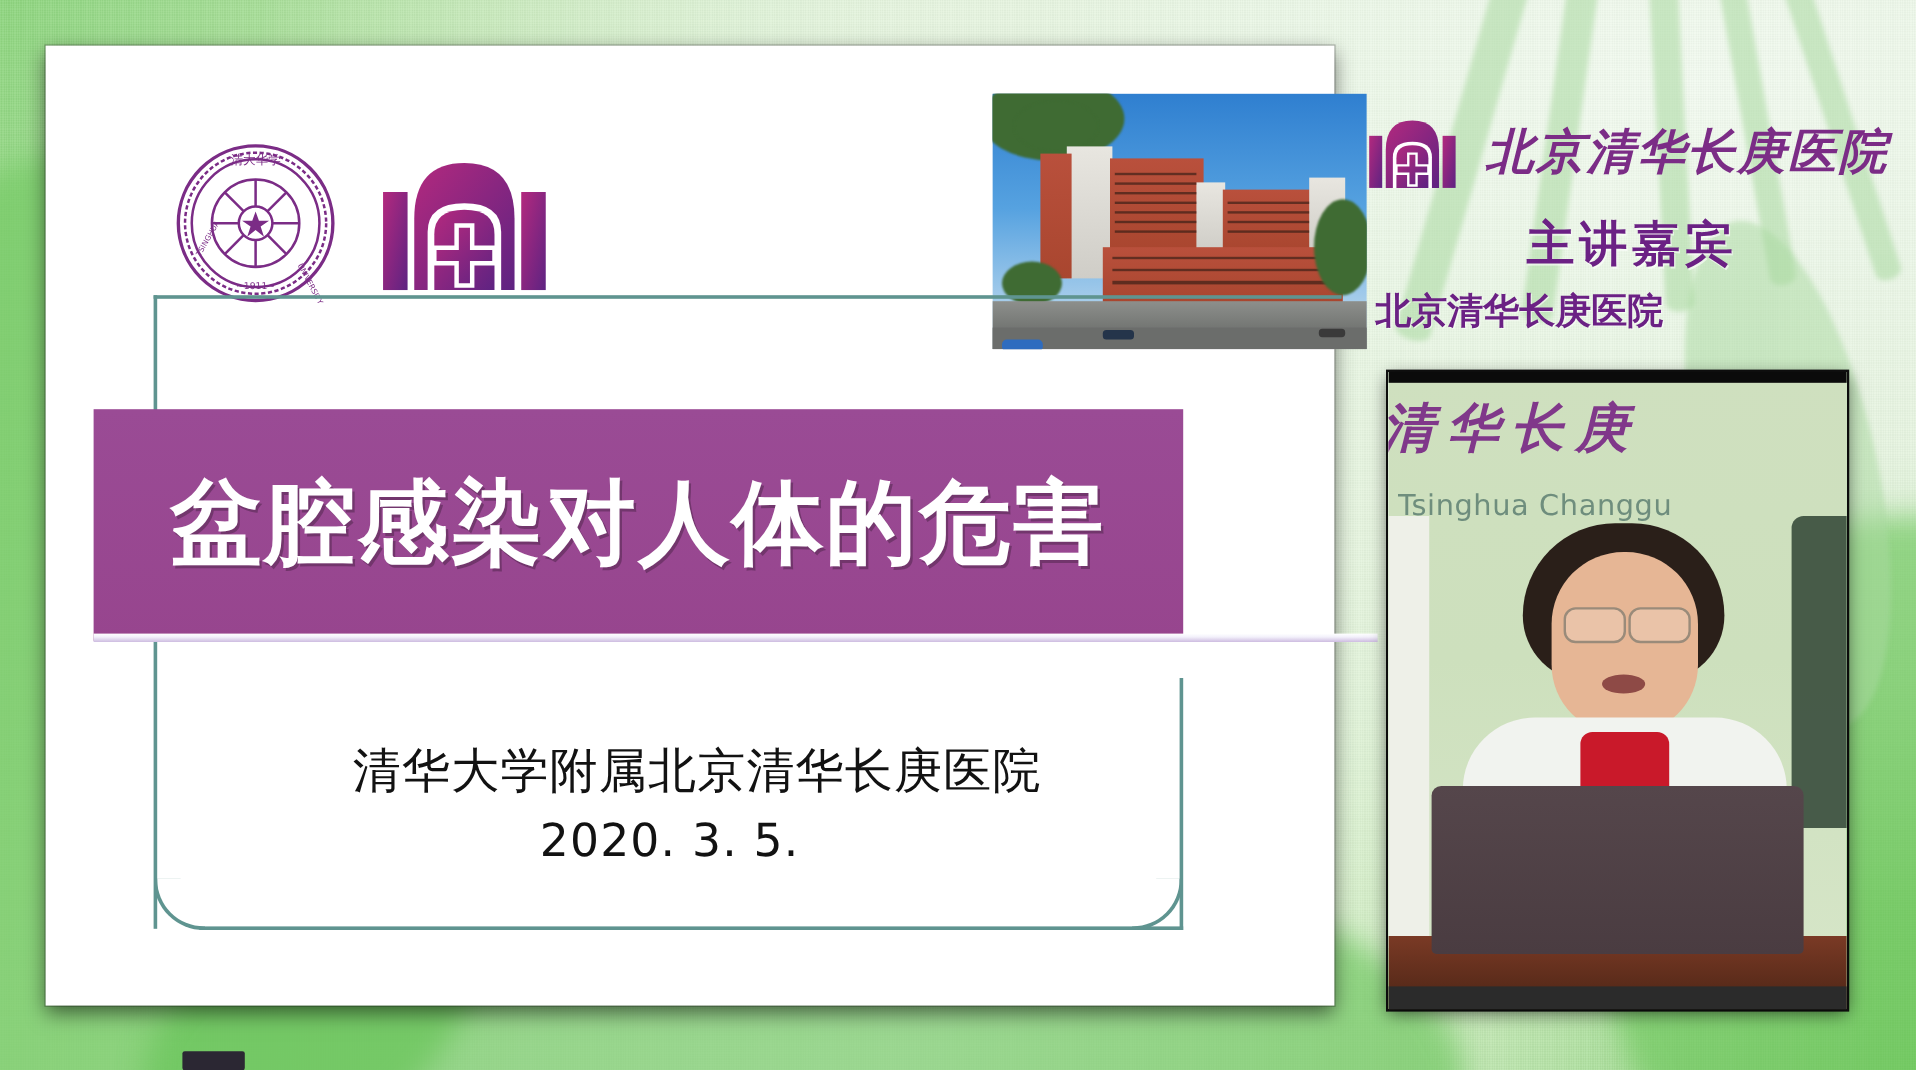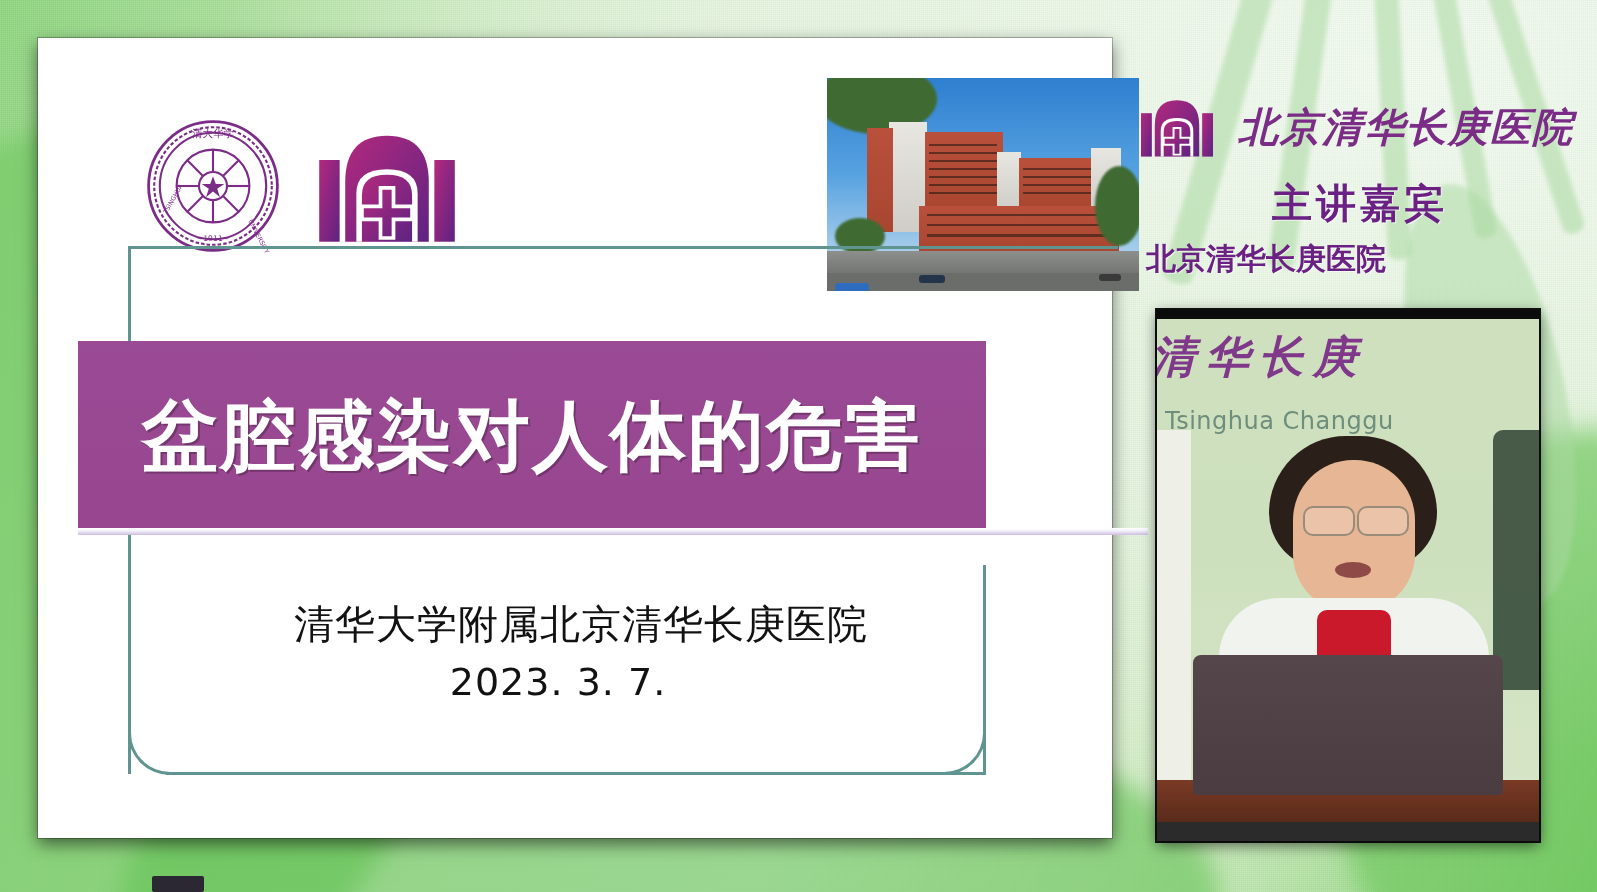--- a/index.html
+++ b/index.html
@@ -56,21 +56,21 @@
     background:linear-gradient(180deg,#9a4b95 0%,#97458e 100%);display:flex;align-items:center;justify-content:center;}
   #band-line{position:absolute;left:40px;top:490px;width:1070px;height:7px;
     background:linear-gradient(180deg,#ffffff 0%,#f3f1fb 40%,#cdbce0 100%);}
   #band-title{color:#ffffff;font-size:76px;font-weight:700;letter-spacing:2px;
     text-shadow:2px 2px 0 rgba(0,0,0,.25);white-space:nowrap;
     font-family:"DejaVu Sans","Liberation Sans",sans-serif;}
 
   
   #speaker{position:absolute;left:90px;top:555px;width:860px;text-align:center;}
   #sp-name{color:#1f6fb4;font-size:48px;font-weight:700;letter-spacing:16px;}
-  #sp-org{color:#121212;font-size:40px;margin-top:4px;letter-spacing:1px;padding-left:46px;}
+  #sp-org{color:#121212;font-size:40px;margin-top:22px;letter-spacing:1px;padding-left:46px;}
   #sp-date{color:#121212;font-size:38px;margin-top:8px;letter-spacing:1px;}
 
   
   #sidebar{position:absolute;left:1130px;top:92px;width:460px;}
   #hosp-logo-row{display:flex;align-items:center;gap:24px;padding-left:10px;}
   .gate-sm{width:74px;height:70px;flex:0 0 auto;}
   #hosp-names{display:flex;flex-direction:column;}
   #hosp-cn{font-size:40px;font-weight:700;color:#7b2c86;letter-spacing:2px;line-height:1;
     font-family:"DejaVu Serif","Liberation Serif",serif;font-style:italic;}
   #hosp-en{font-size:22px;color:#6f6f6f;letter-spacing:.3px;margin-top:3px;line-height:1;}
@@ -209,21 +209,21 @@
     <div class="corner-bl"></div>
     <div class="corner-br"></div>
 
     <div id="band">
       <span id="band-title">盆腔感染对人体的危害</span>
     </div>
     <div id="band-line"></div>
 
     <div id="speaker">
       <div id="sp-org">清华大学附属北京清华长庚医院</div>
-      <div id="sp-date">2023. 3. 7.</div>
+      <div id="sp-date">2020. 3. 5.</div>
     </div>
   </div>
 
   <div id="sidebar">
     <div id="hosp-logo-row">
       <svg class="gate-sm" viewBox="0 0 150 140">
         <defs>
           <linearGradient id="gg2" x1="0" y1="0" x2="1" y2="1">
             <stop offset="0%" stop-color="#b3297e"></stop>
               <stop offset="100%" stop-color="#5e2382"></stop>

